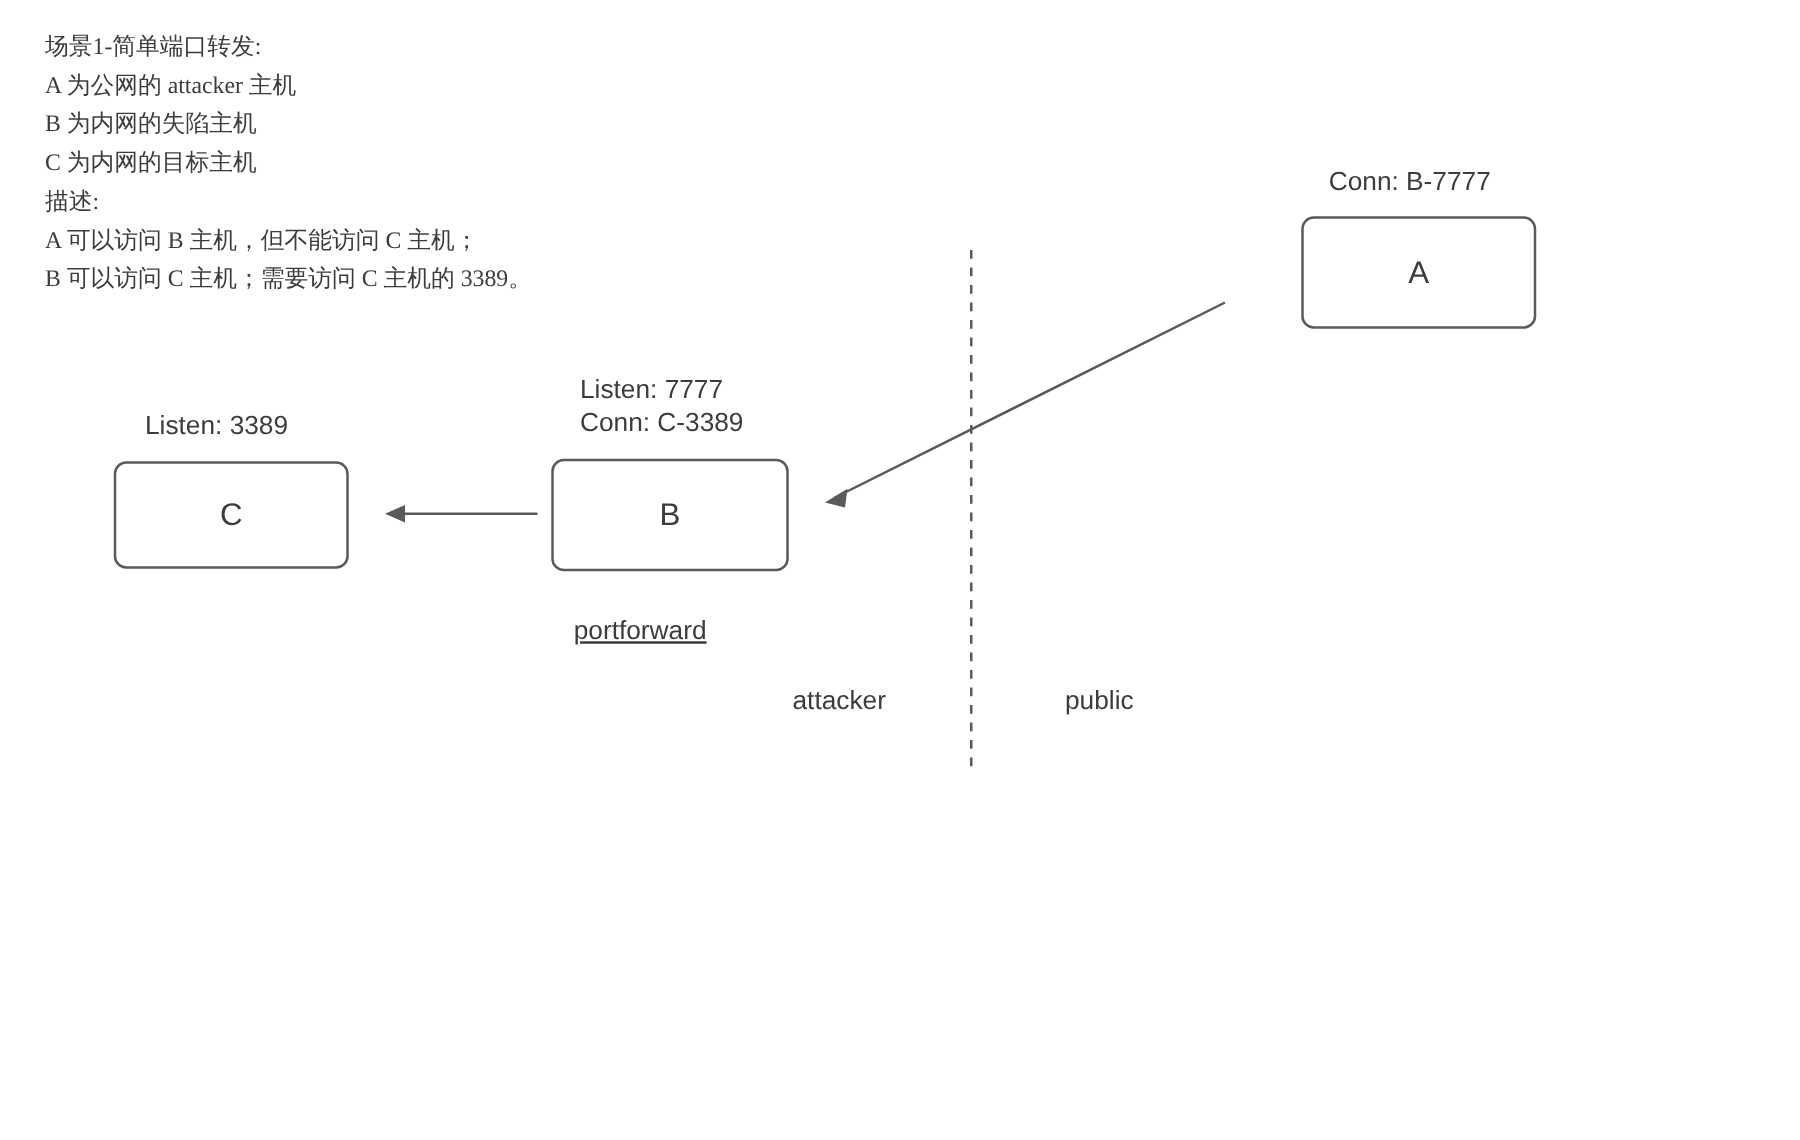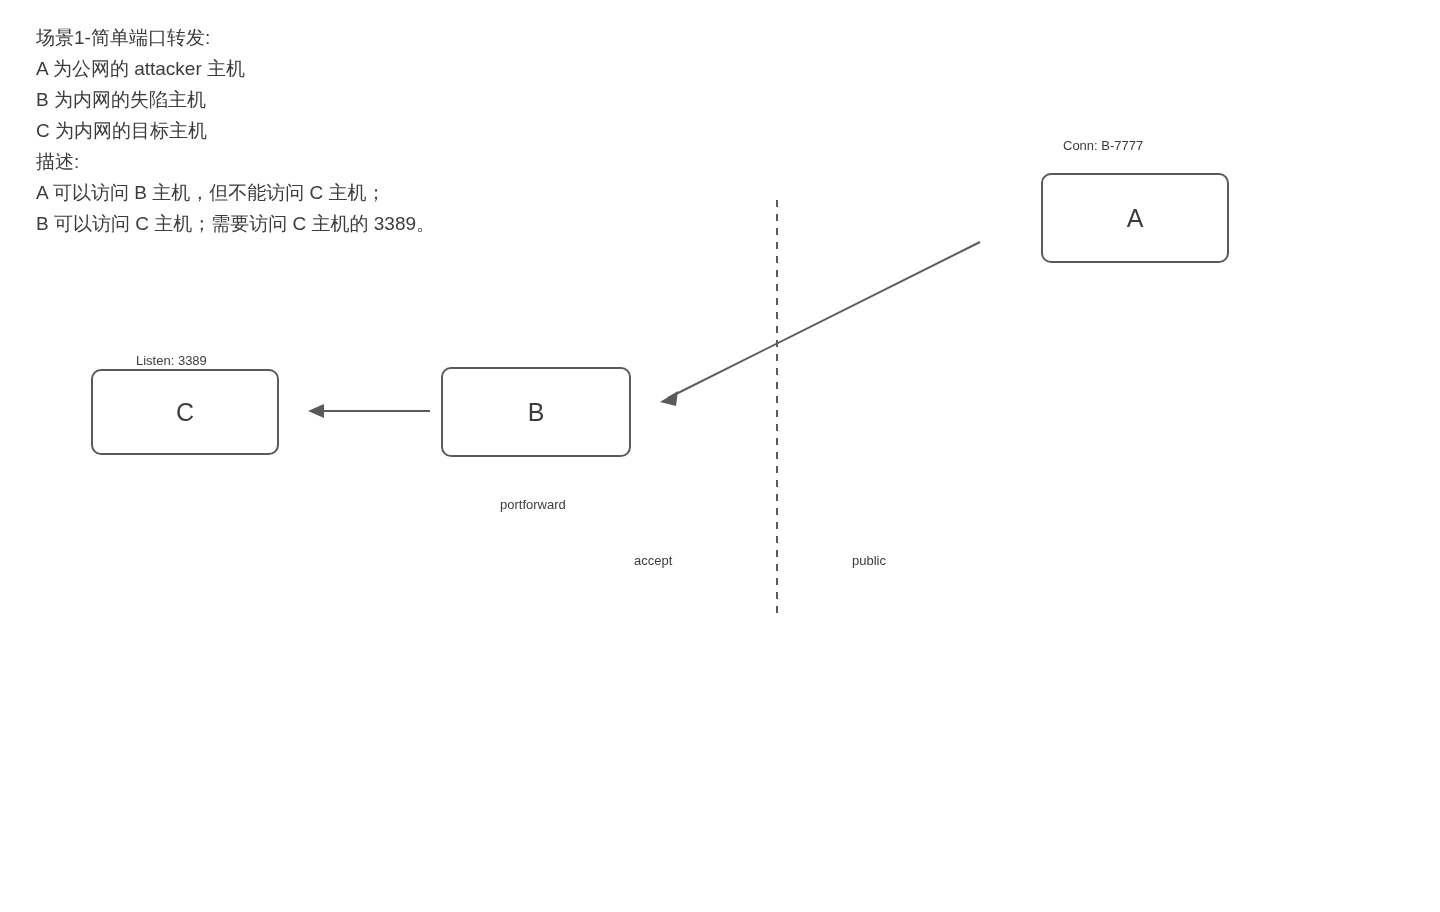--- a/index.html
+++ b/index.html
@@ -20,20 +20,21 @@
     left: 0; top: 0;
     width: 1440px;
     height: 912px;
   }
   .text-block {
     position: absolute;
     font-size: 19px;
     line-height: 31px;
     color: #3c3c3c;
     white-space: pre;
+    font-family: Liberation Serif, serif;
   }
   #scenario-text {
     left: 36px;
     top: 22px;
   }
   #flow-text {
     left: 360px;
     top: 654px;
   }
   .node {
@@ -47,29 +48,29 @@
     font-size: 25px;
     color: #3c3c3c;
     box-sizing: border-box;
   }
   #node-a { left: 1041px; top: 173px; width: 188px; height: 90px; }
   #node-b { left: 441px; top: 367px; width: 190px; height: 90px; }
   #node-c { left: 91px; top: 369px; width: 188px; height: 86px; }
 
   .label {
     position: absolute;
-    font-size: 13px;
+    font-size: 21px;
     line-height: 27px;
     color: #3c3c3c;
     white-space: pre;
   }
   #label-a-conn { left: 1063px; top: 132px; }
   #label-b-ports { left: 464px; top: 298px; }
-  #label-c-listen { left: 136px; top: 327px; margin-top: 20px; }
-  #label-portforward { left: 500px; top: 491px; }
+  #label-c-listen { left: 116px; top: 327px; }
+  #label-portforward { left: 459px; top: 491px; text-decoration: underline; }
   #label-private { left: 634px; top: 547px; }
   #label-public { left: 852px; top: 547px; text-align: right; }
 
   svg.overlay {
     position: absolute;
     left: 0; top: 0;
     width: 1440px;
     height: 912px;
     pointer-events: none;
   }
@@ -103,23 +104,25 @@
   </div>
   <div class="node" id="node-b">
     <span>B</span>
   </div>
   <div class="node" id="node-c">
     <span>C</span>
   </div>
 
   <div class="label" id="label-a-conn">Conn: B-7777</div>
 
+  <div class="label" id="label-b-ports">Listen: 7777
+Conn: C-3389</div>
 
   <div class="label" id="label-c-listen">Listen: 3389</div>
 
   <div class="label" id="label-portforward">portforward</div>
 
-  <div class="label" id="label-private">accept</div>
+  <div class="label" id="label-private">attacker</div>
 
   <div class="label" id="label-public">public</div>
 
 
 </div>
 
 </body></html>

